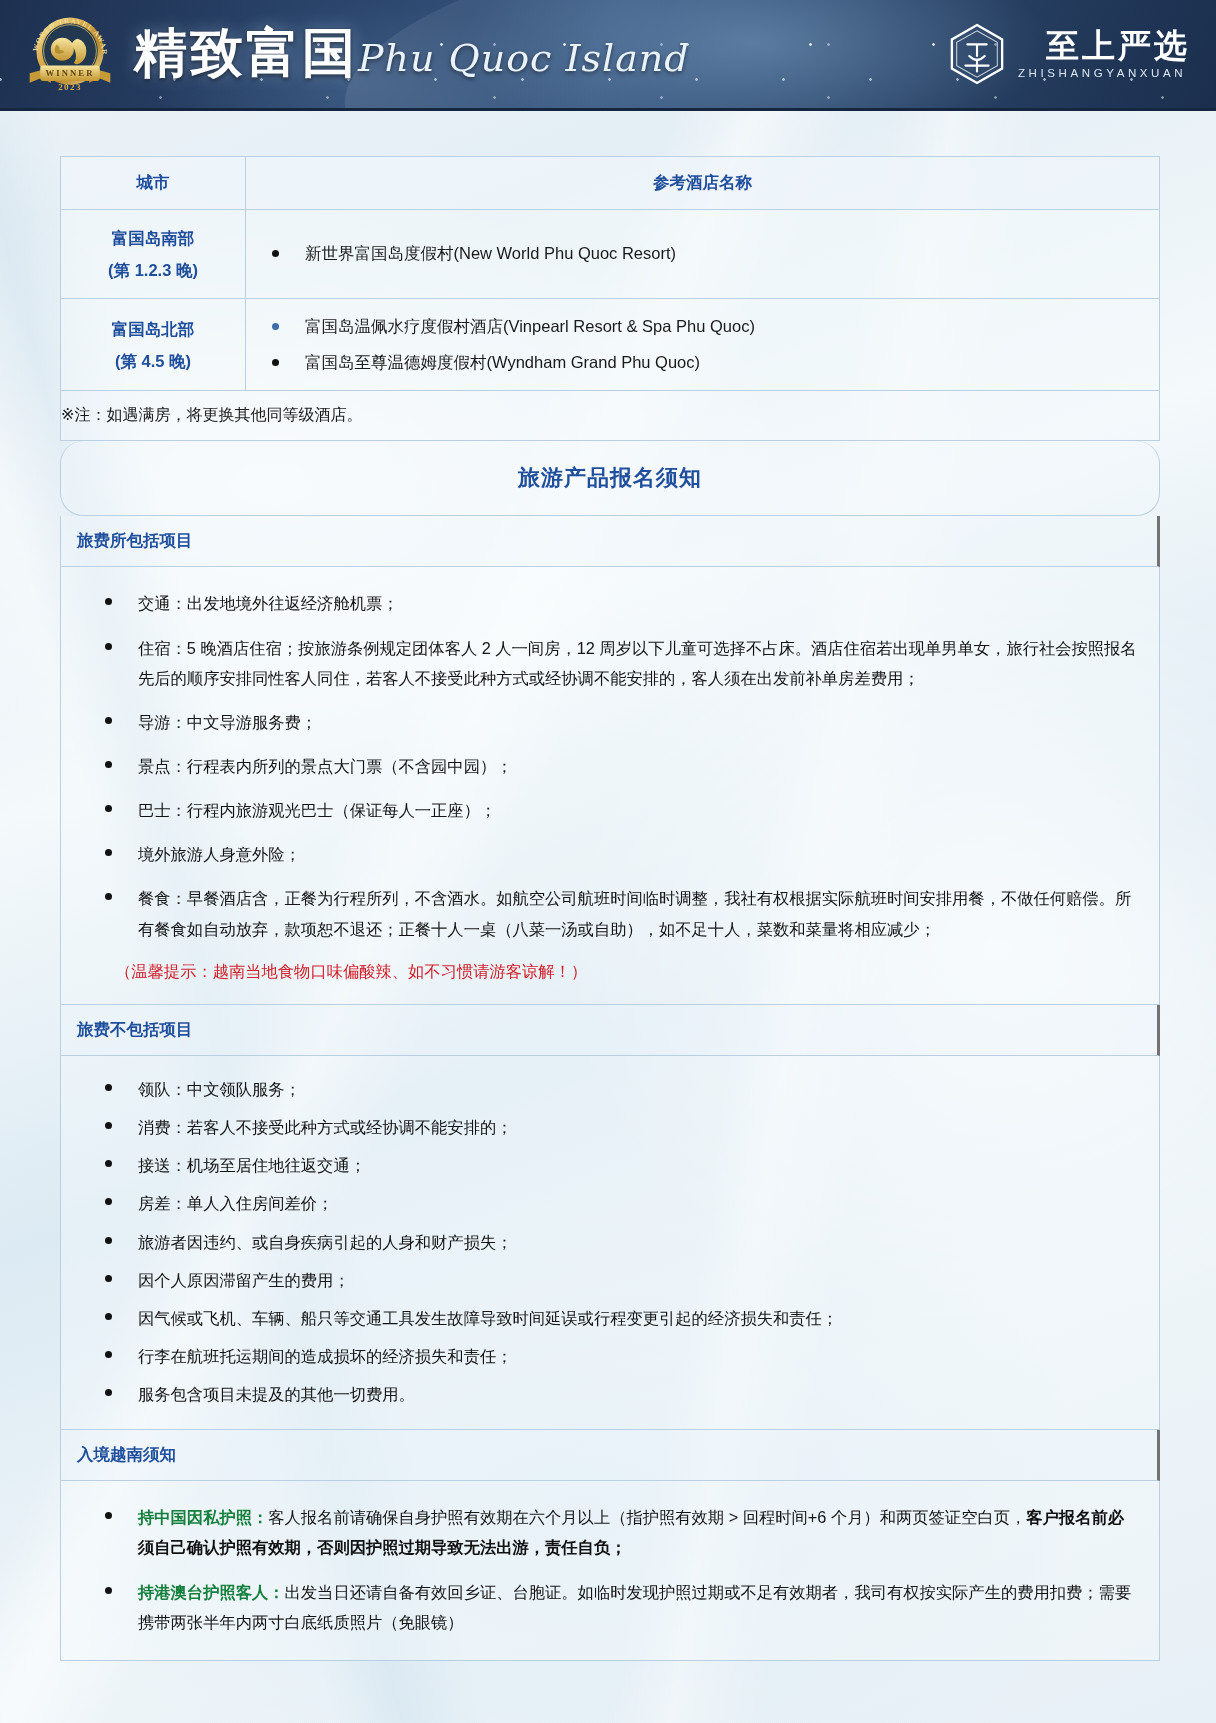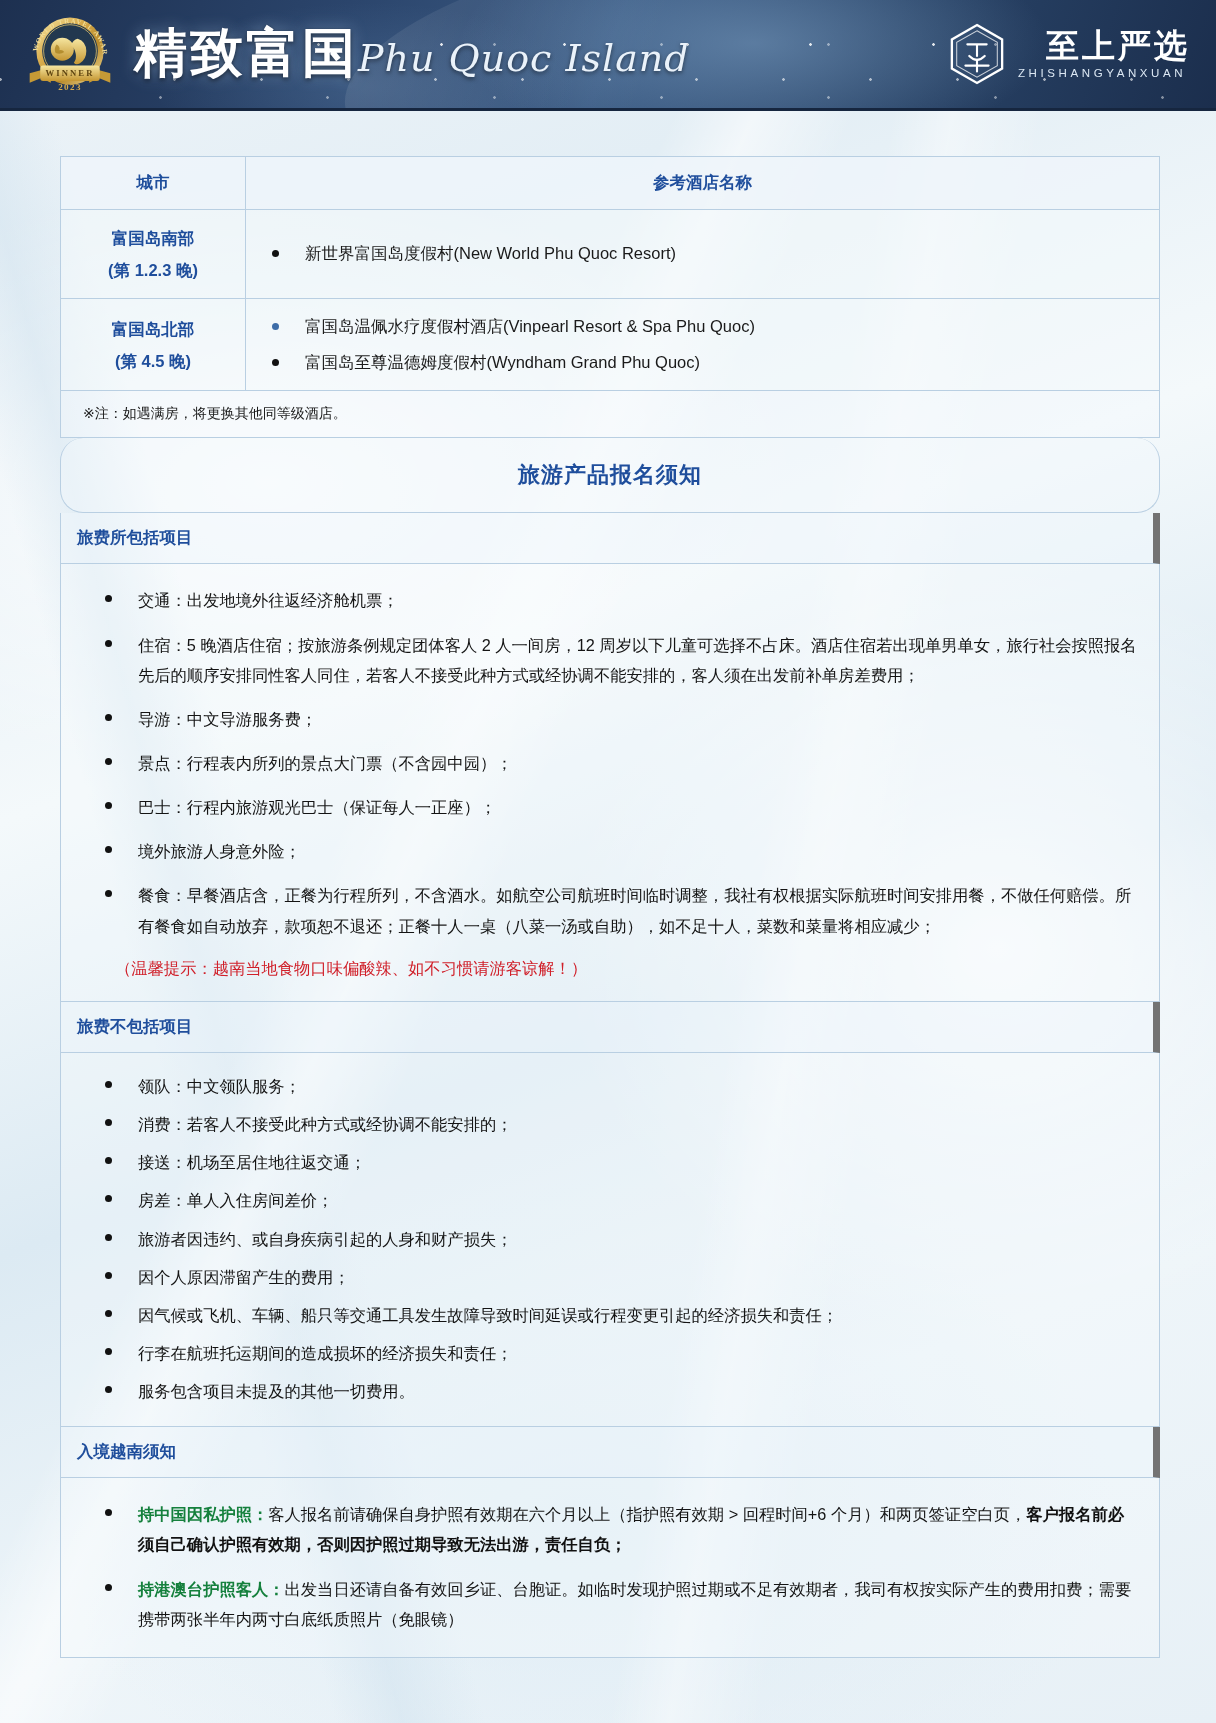--- a/index.html
+++ b/index.html
@@ -187,22 +187,22 @@
     background: #111111;
     margin: 9px 26px 0 0;
   }
   .hotel-li.dot-blue .dot { background: #3d6da8; }
 
   
   .note-row {
     border-left: 1px solid #b9cfe2;
     border-right: 1px solid #b9cfe2;
     border-bottom: 1px solid #b9cfe2;
-    padding: 14px 22px;
-    font-size: 14px;
+    padding: 14px 0;
+    font-size: 16px;
     color: #1a1a1a;
     background: rgba(244,249,252,0.45);
   }
 
   
   .main-title {
     border-left: 1px solid #b9cfe2;
     border-right: 1px solid #b9cfe2;
     border-bottom: 1px solid #b9cfe2;
     text-align: center;
@@ -211,21 +211,21 @@
     font-weight: 700;
     letter-spacing: 1px;
     padding: 22px 10px;
     background: rgba(241,247,251,0.5);
     border-radius: 23px;
   }
 
   
   .sec-head {
     border-left: 1px solid #b9cfe2;
-    border-right: 7px solid #737373;
+    border-right: 3px solid #737373;
     border-bottom: 1px solid #b9cfe2;
     color: #1f4e9c;
     font-size: 16.5px;
     font-weight: 700;
     padding: 14px 16px;
     background: rgba(238,246,251,0.55);
   }
 
   
   .sec-body {

